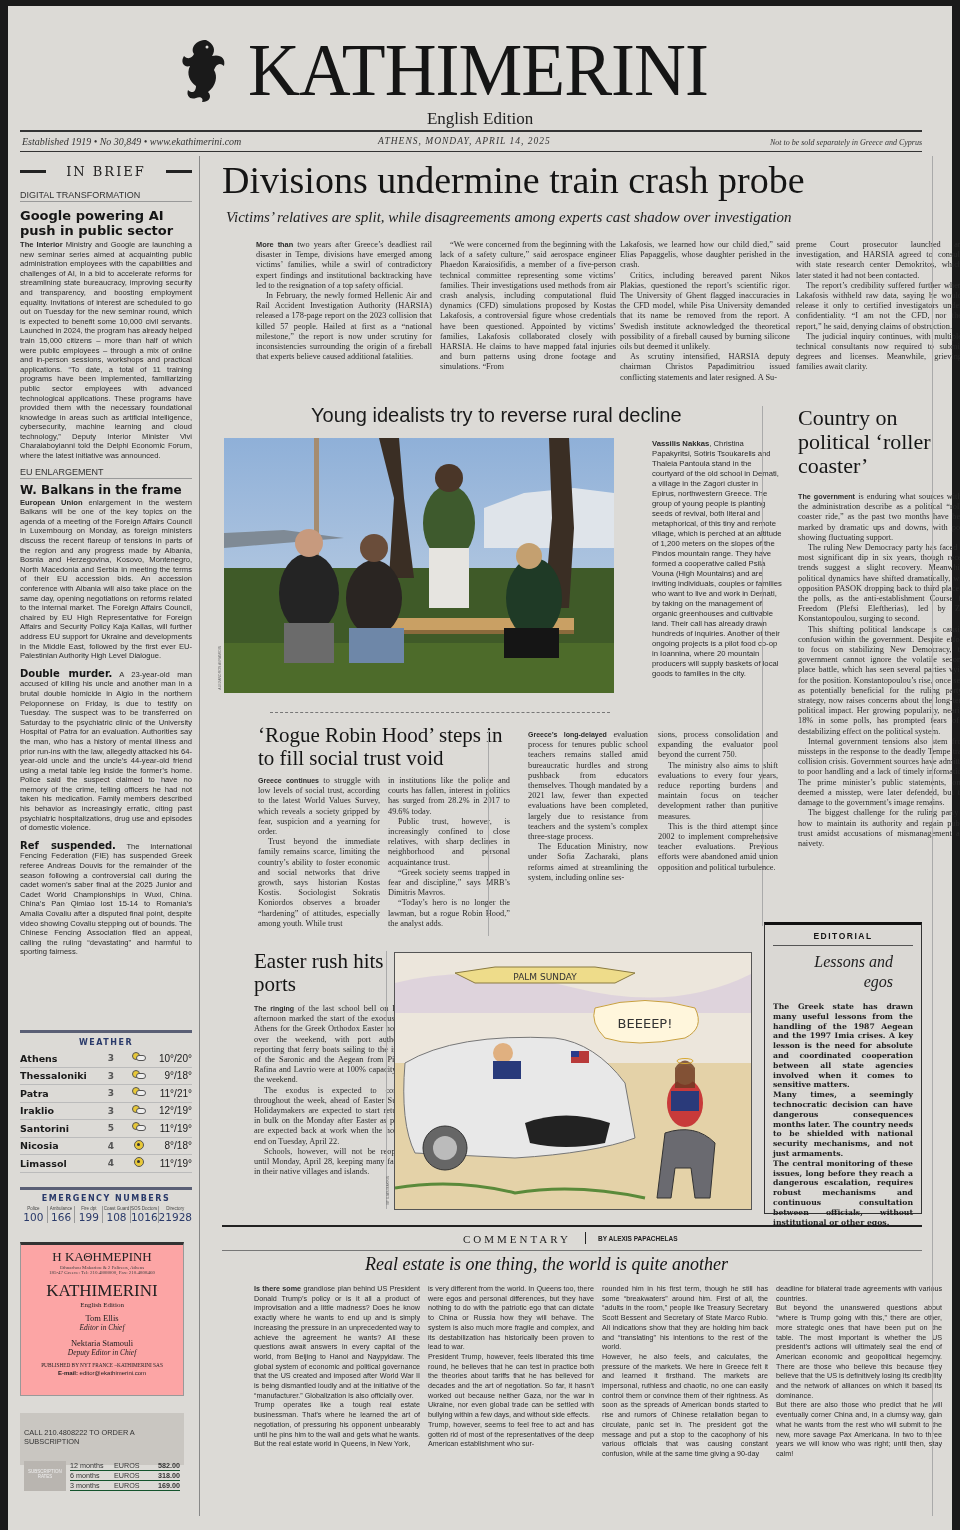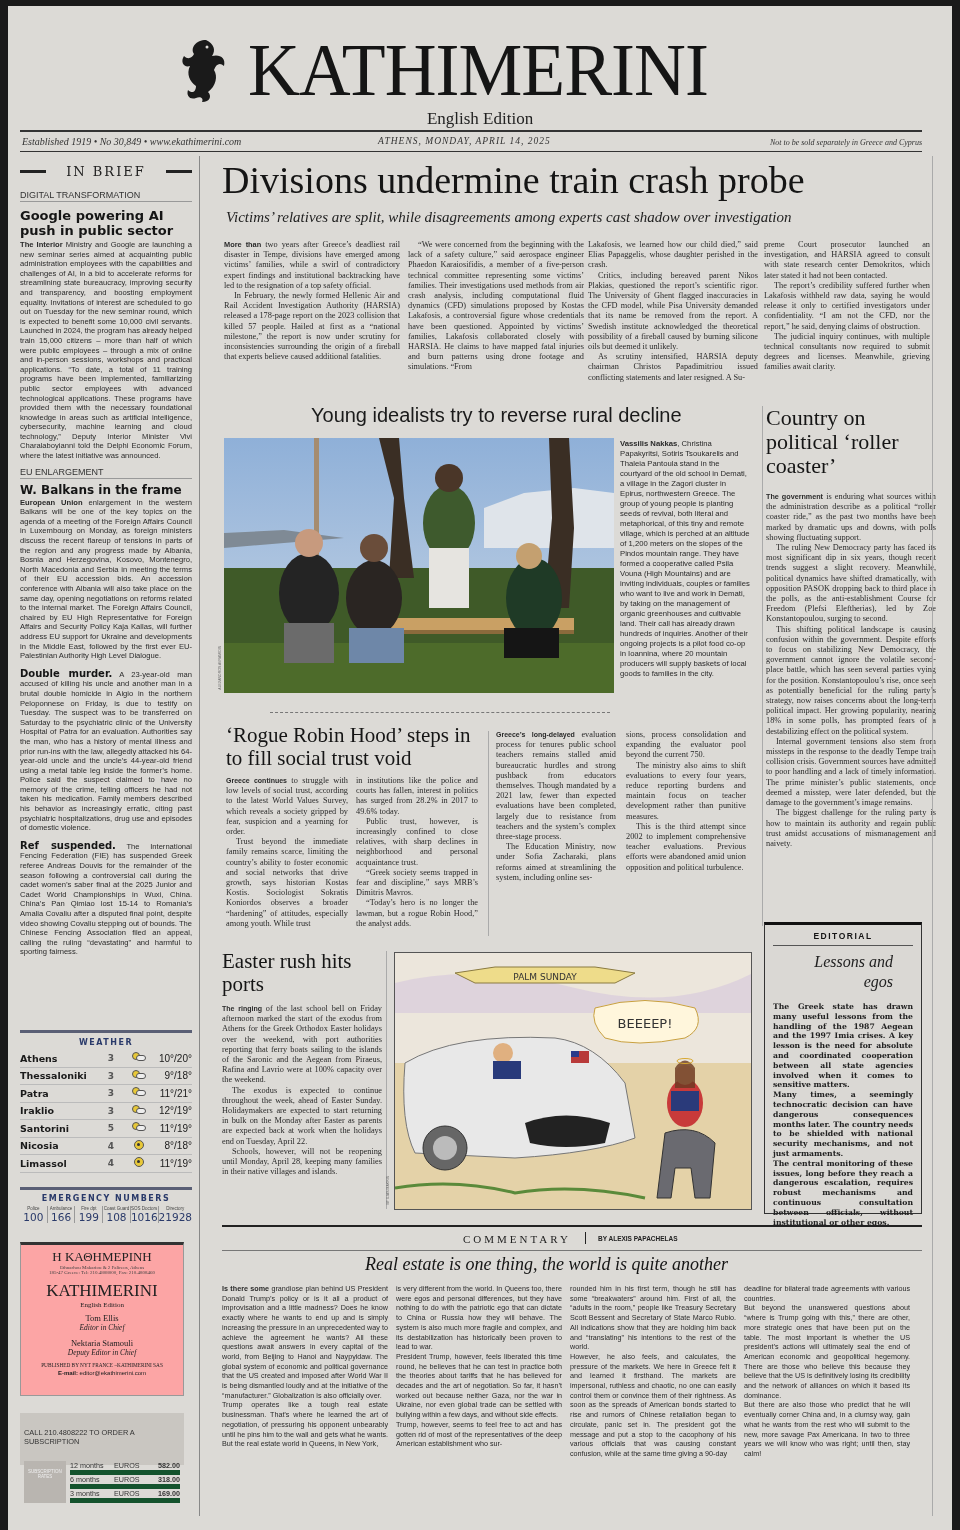--- a/index.html
+++ b/index.html
@@ -29,21 +29,21 @@
   .sidebar { left: 12px; top: 150px; width: 172px; }
   .brief-title { text-align: center; font-family: "DejaVu Serif", serif; font-size: 13px; letter-spacing: 2px; color: #222; }
   .brief-bar { height: 3px; background: #222; width: 26px; }
   .section-label { font-family: "Liberation Sans", sans-serif; font-size: 9px; color: #333; border-bottom: 1px solid #999; padding-bottom: 1px; }
   .brief-headline { font-family: "DejaVu Sans", sans-serif; font-weight: bold; font-size: 13px; line-height: 15px; color: #151515; }
   .bullet-head { font-family: "DejaVu Sans", sans-serif; font-weight: bold; font-size: 10px; color: #151515; }
 
   
   .main-headline { left: 214px; top: 152px; font-family: "Liberation Serif", serif; font-size: 38px; color: #151515; white-space: nowrap; }
   .main-deck { left: 218px; top: 203px; font-family: "Liberation Serif", serif; font-style: italic; font-size: 15px; color: #222; white-space: nowrap; }
-  .col { position: absolute; }
+  .col { position: absolute; margin-left: 32px; }
 
   .feature-head { font-family: "Liberation Sans", sans-serif; font-size: 20px; color: #1a1a1a; white-space: nowrap; }
   .photo { position: absolute; overflow: hidden; }
   .caption { font-family: "Liberation Sans", sans-serif; font-size: 7.7px; line-height: 10px; color: #2a2a2a; }
 
   .h2 { font-family: "Liberation Serif", serif; font-size: 21px; line-height: 23px; color: #151515; }
   .vrule { position: absolute; width: 1px; background: #aaa; }
   .dash { position: absolute; border-top: 1px dashed #777; height: 0; }
 
   .weather-title, .emerg-title { text-align: center; font-family: "DejaVu Sans", sans-serif; font-weight: bold; font-size: 8px; letter-spacing: 1.5px; color: #2a3a6a; }
@@ -59,21 +59,21 @@
   .pcloud .c { position: absolute; left: 4px; top: 3px; width: 10px; height: 6px; border-radius: 4px; background: #eee; border: 1px solid #555; }
 
   .emerg { display: flex; justify-content: space-between; }
   .emerg div { text-align: center; flex: 1; border-right: 1px solid #999; }
   .emerg div:last-child { border-right: none; }
   .emerg .lbl { font-family: "Liberation Sans", sans-serif; font-size: 4.5px; color: #444; display: block; }
   .emerg .num { font-family: "DejaVu Sans", sans-serif; font-size: 10.5px; color: #2a3a6a; display: block; }
 
   .impressum { border: 1px solid #999; border-top: 3px solid #333; background: #fca5a5; text-align: center; }
   .sub-box { background: #c9c6c1; }
-  .sub-row { display: flex; font-family: "Liberation Sans", sans-serif; font-size: 7.2px; color: #333; border-bottom: 5px solid #14532d; }
+  .sub-row { display: flex; font-family: "Liberation Sans", sans-serif; font-size: 7.2px; color: #333; border-bottom: 1px solid #14532d; }
 
   .editorial-box { border: 1px solid #333; border-top: 3px solid #111; background: #dad8d4; }
 </style>
 </head>
 <body>
 
 <div class="page">
 
   <svg class="abs masthead-logo" viewBox="0 0 58 70">
     <path d="M30 4 C38 8 40 14 36 20 C44 18 50 22 48 30 C44 26 40 28 38 34 C42 40 40 50 32 56 C36 60 34 66 26 66 C28 62 24 60 20 62 C14 64 10 60 12 54 C16 58 20 56 20 50 C14 46 10 38 14 30 C8 32 4 26 8 20 C12 24 16 22 18 18 C14 12 20 4 30 4 Z" fill="#1a1a1a"></path>

